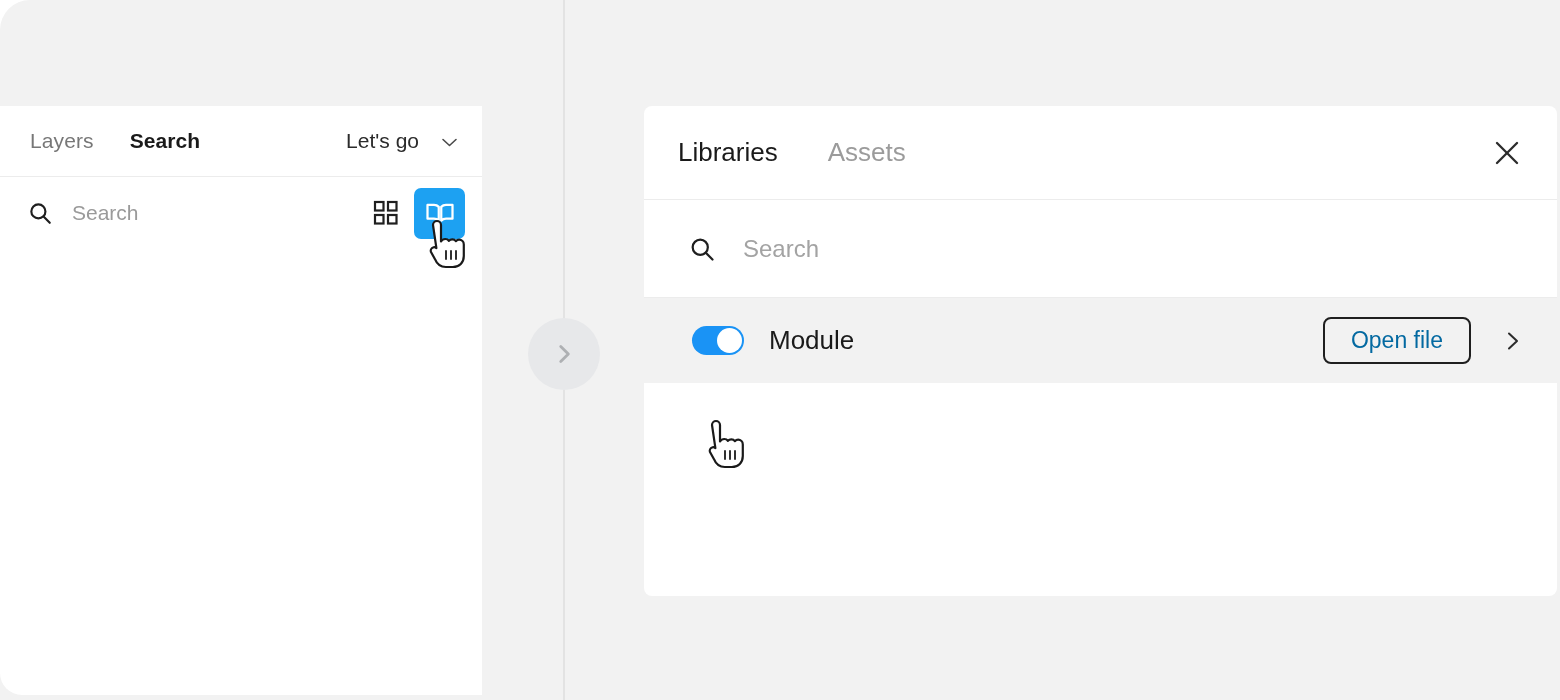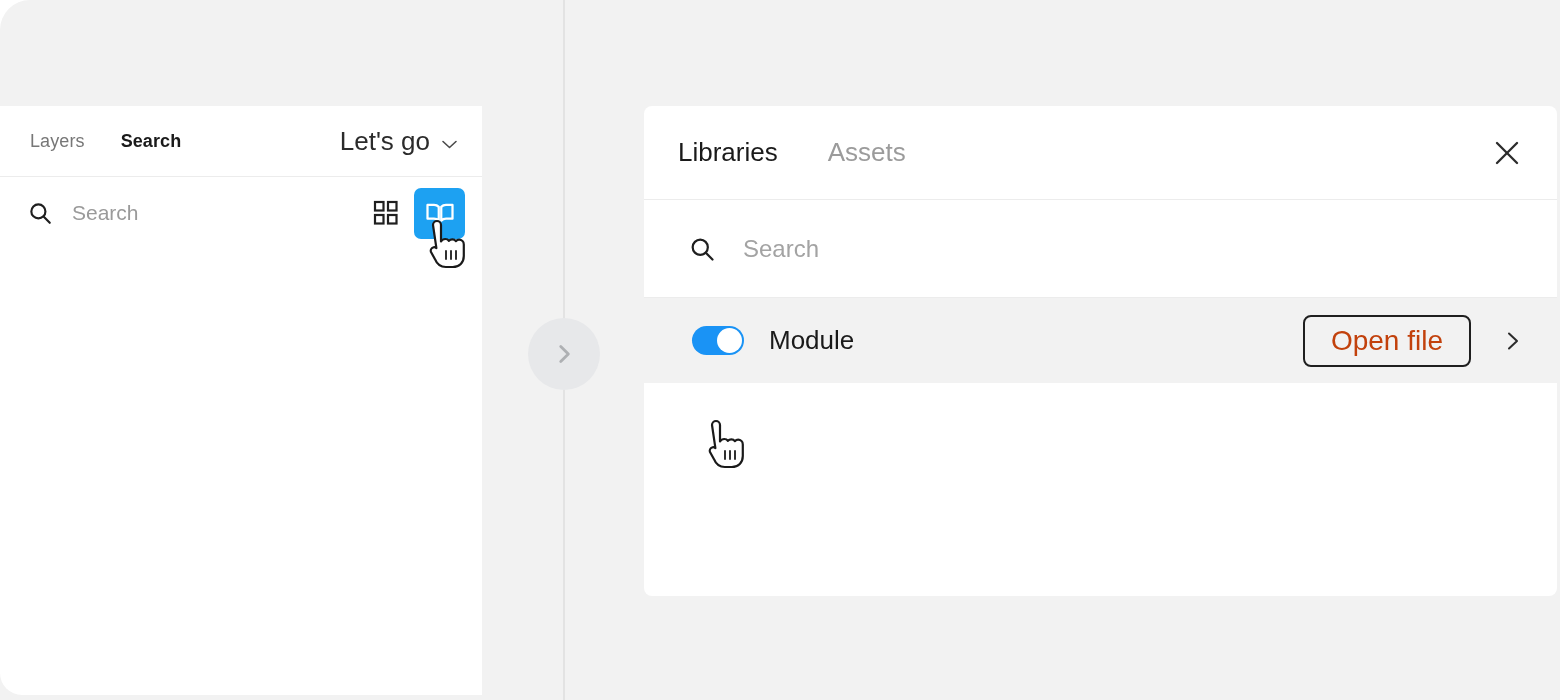--- a/index.html
+++ b/index.html
@@ -62,36 +62,36 @@
   .lp-header {
     position: relative;
     height: 71px;
     border-bottom: 1px solid #ececec;
     display: flex;
     align-items: center;
     padding: 0 24px 0 30px;
     box-sizing: border-box;
   }
   .lp-tab {
-    font-size: 18px;
+    font-size: 21px;
     color: #777777;
     letter-spacing: 0.1px;
     cursor: pointer;
   }
   .lp-tab.active {
     color: #1a1a1a;
     font-weight: bold;
     margin-left: 36px;
   }
   .lp-dropdown {
     margin-left: auto;
     display: flex;
     align-items: center;
-    gap: 11px;
-    font-size: 26px;
+    gap: 22px;
+    font-size: 21px;
     color: #2b2b2b;
     cursor: pointer;
   }
 
   .lp-searchrow {
     position: relative;
     height: 72px;
     display: flex;
     align-items: center;
     padding-left: 27px;
@@ -225,22 +225,22 @@
   .lib-name {
     margin-left: 25px;
     font-size: 26px;
     color: #1a1a1a;
   }
   .open-file-btn {
     margin-left: auto;
     border: 2px solid #1f1f1f;
     border-radius: 8px;
     padding: 10px 26px;
-    font-size: 28px;
-    color: #c2410c;
+    font-size: 23px;
+    color: #0369a1;
     background: transparent;
     font-family: "Liberation Sans", sans-serif;
     cursor: pointer;
     line-height: 1;
   }
   .lib-chevron {
     margin-left: 26px;
     width: 30px;
     height: 30px;
     display: flex;

